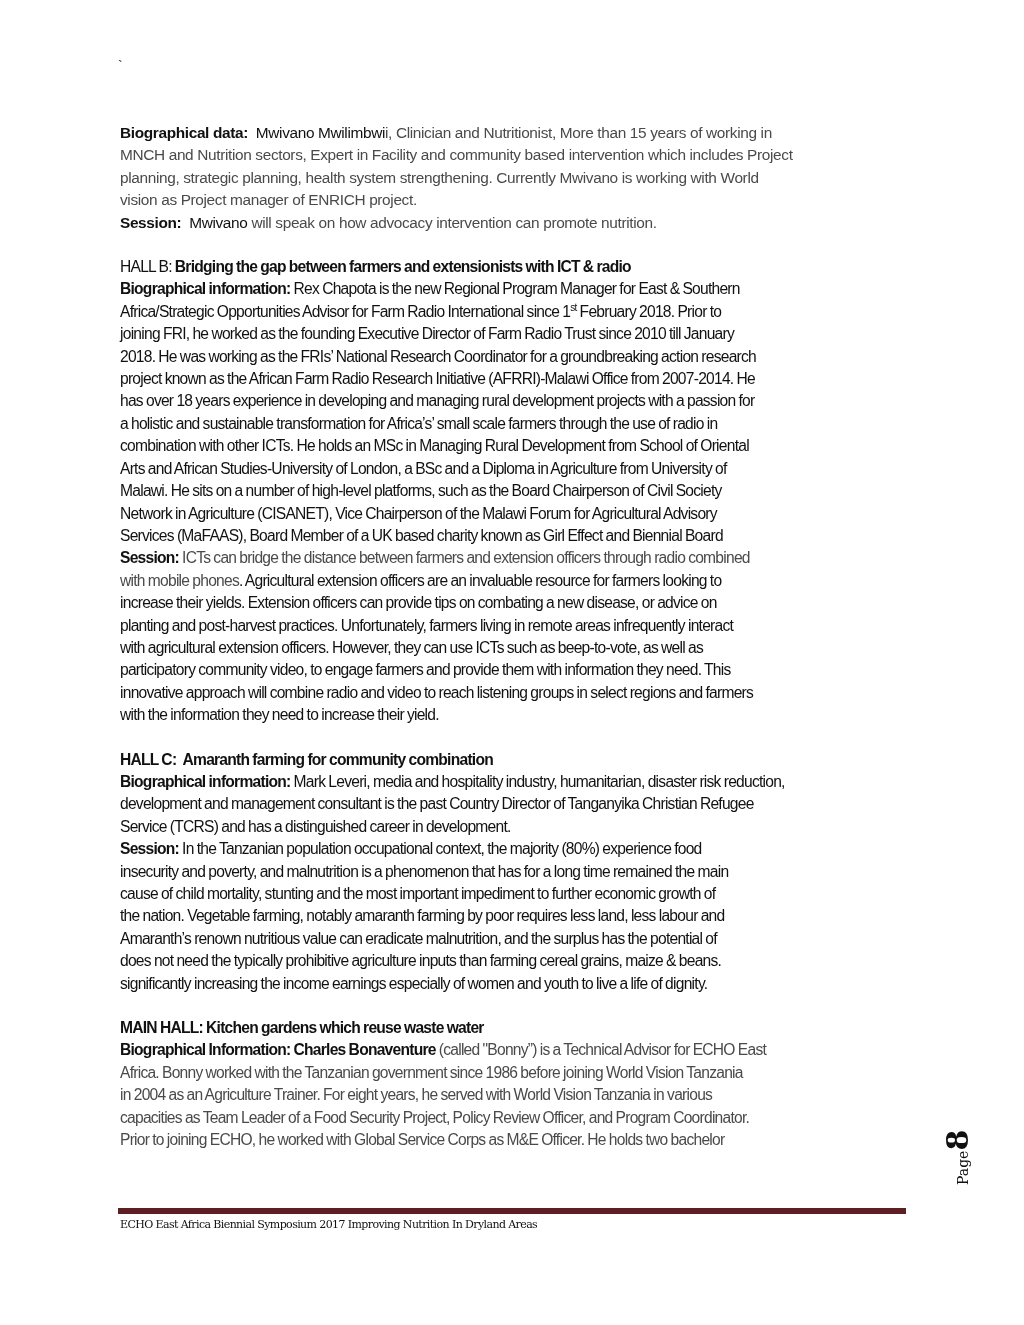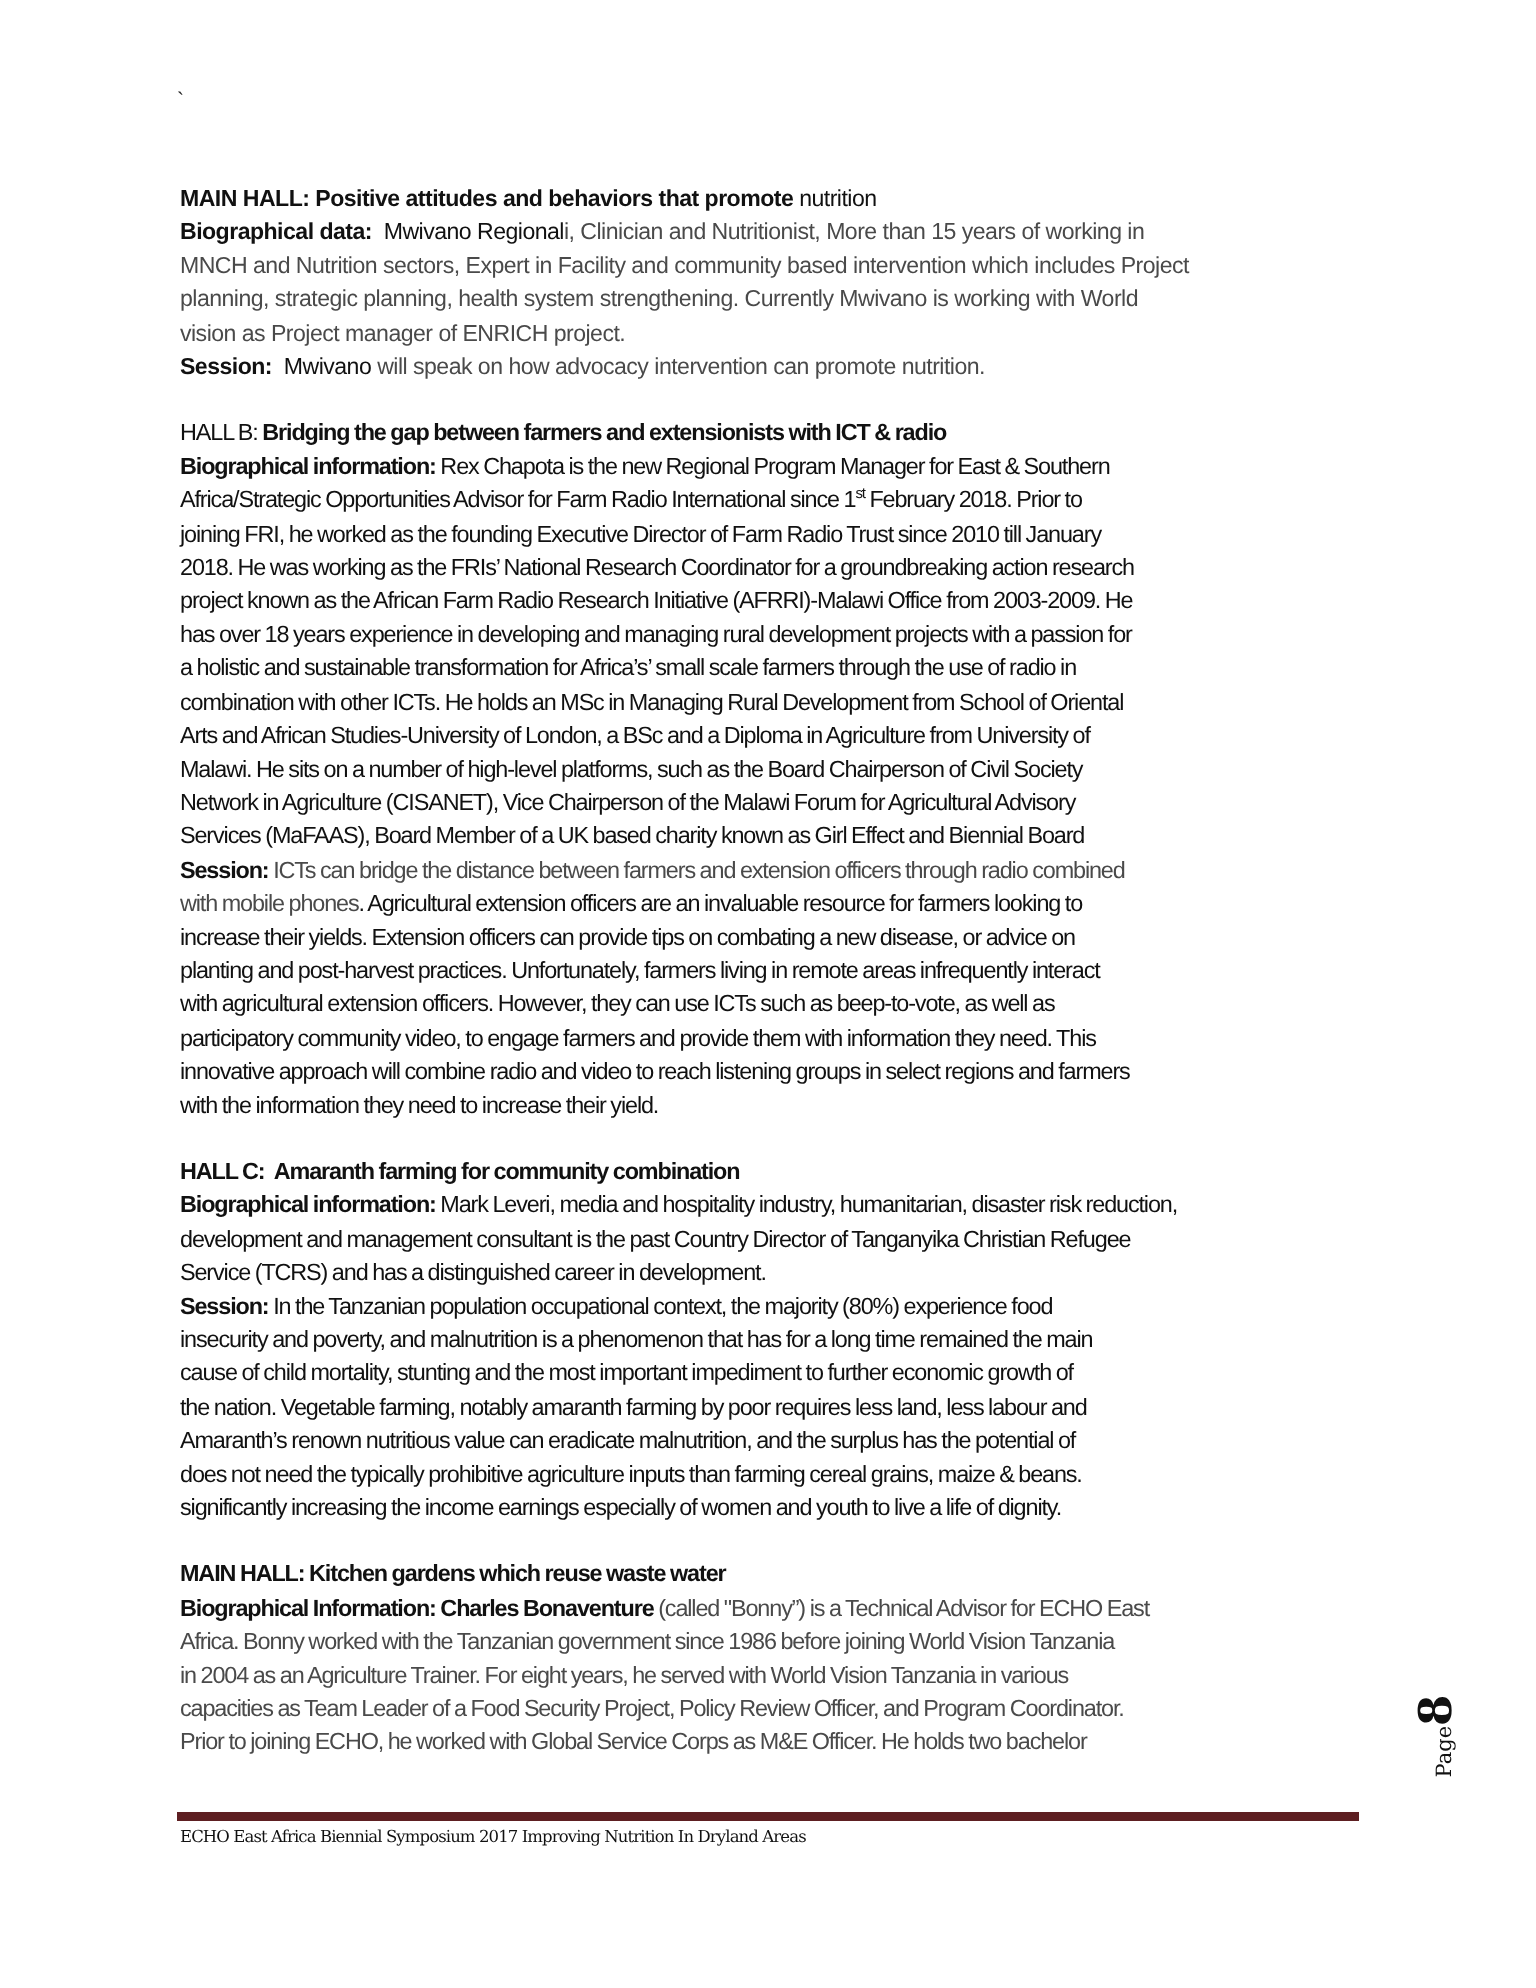--- a/index.html
+++ b/index.html
@@ -23,39 +23,34 @@
   .page-num .pn { font-size: 30px; font-weight: bold; }
 </style>
 </head>
 <body>
 
 <span class="stray-mark">`</span>
 
 <div class="content">
 
   <div class="sect">
-    <span class="line">
-      <b>MAIN HALL:</b>
-      <b>Positive attitudes and behaviors that promote</b>
-      <span class="blk">nutrition</span>
-    </span>
-    <span class="line gray"><b>Biographical data:</b>&nbsp; <span class="blk">Mwivano Regional</span><span>i, Clinician and Nutritionist, More than 15 years of working in</span></span>
+    <span class="line gray"><b>Biographical data:</b>&nbsp; <span class="blk">Mwivano Mwilimbwi</span><span>i, Clinician and Nutritionist, More than 15 years of working in</span></span>
     <span class="line gray">MNCH and Nutrition sectors, Expert in Facility and community based intervention which includes Project</span>
     <span class="line gray">planning, strategic planning, health system strengthening. Currently Mwivano is working with World</span>
     <span class="line gray">vision as Project manager of ENRICH project.</span>
     <span class="line gray"><b>Session:</b>&nbsp; <span class="blk">Mwivano</span> <span>will speak on how advocacy intervention can promote nutrition.</span></span>
   </div>
 
   <div class="sect">
     <span class="line blk cond"><span>HALL B:</span> <b>Bridging the gap between farmers and extensionists with ICT &amp; radio</b></span>
     <span class="line blk cond"><b>Biographical information:</b> <span>Rex Chapota is the new Regional Program Manager for East &amp; Southern</span></span>
     <span class="line blk cond"><span>Africa/Strategic Opportunities Advisor for Farm Radio International since 1</span><sup>st</sup><span> February 2018. Prior to</span></span>
     <span class="line blk cond">joining FRI, he worked as the founding Executive Director of Farm Radio Trust since 2010 till January</span>
     <span class="line blk cond">2018. He was working as the FRIs’ National Research Coordinator for a groundbreaking action research</span>
-    <span class="line blk cond">project known as the African Farm Radio Research Initiative (AFRRI)-Malawi Office from 2003-2009. He</span>
+    <span class="line blk cond">project known as the African Farm Radio Research Initiative (AFRRI)-Malawi Office from 2007-2014. He</span>
     <span class="line blk cond">has over 18 years experience in developing and managing rural development projects with a passion for</span>
     <span class="line blk cond">a holistic and sustainable transformation for Africa’s’ small scale farmers through the use of radio in</span>
     <span class="line blk cond">combination with other ICTs. He holds an MSc in Managing Rural Development from School of Oriental</span>
     <span class="line blk cond">Arts and African Studies-University of London, a BSc and a Diploma in Agriculture from University of</span>
     <span class="line blk cond">Malawi. He sits on a number of high-level platforms, such as the Board Chairperson of Civil Society</span>
     <span class="line blk cond">Network in Agriculture (CISANET), Vice Chairperson of the Malawi Forum for Agricultural Advisory</span>
     <span class="line blk cond">Services (MaFAAS), Board Member of a UK based charity known as Girl Effect and Biennial Board</span>
     <span class="line gray cond"><b>Session:</b> <span>ICTs can bridge the distance between farmers and extension officers through radio combined</span></span>
     <span class="line cond"><span class="gray">with mobile phones</span><span class="blk">. Agricultural extension officers are an invaluable resource for farmers looking to</span></span>
     <span class="line blk cond">increase their yields. Extension officers can provide tips on combating a new disease, or advice on</span>

